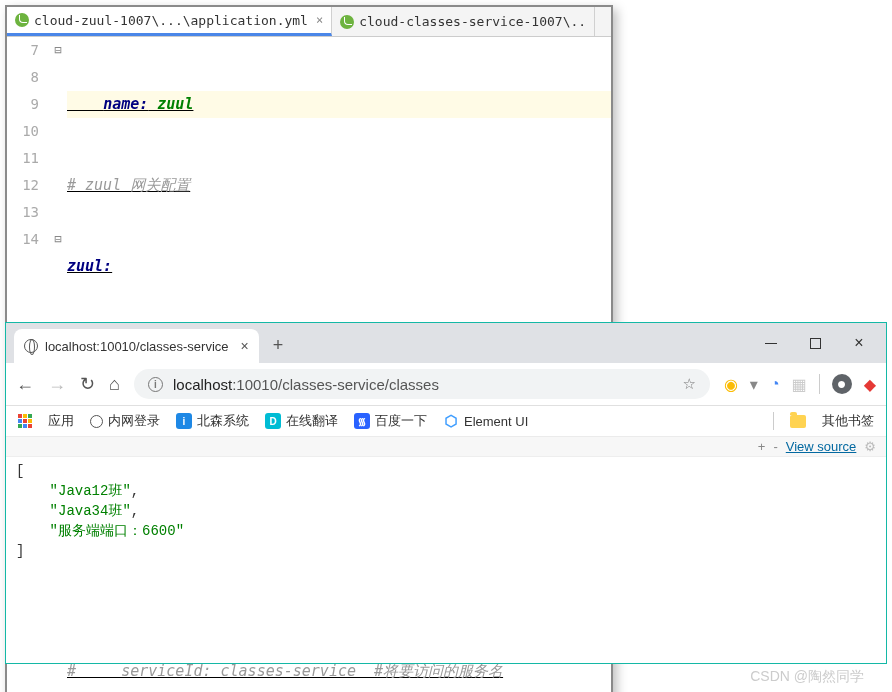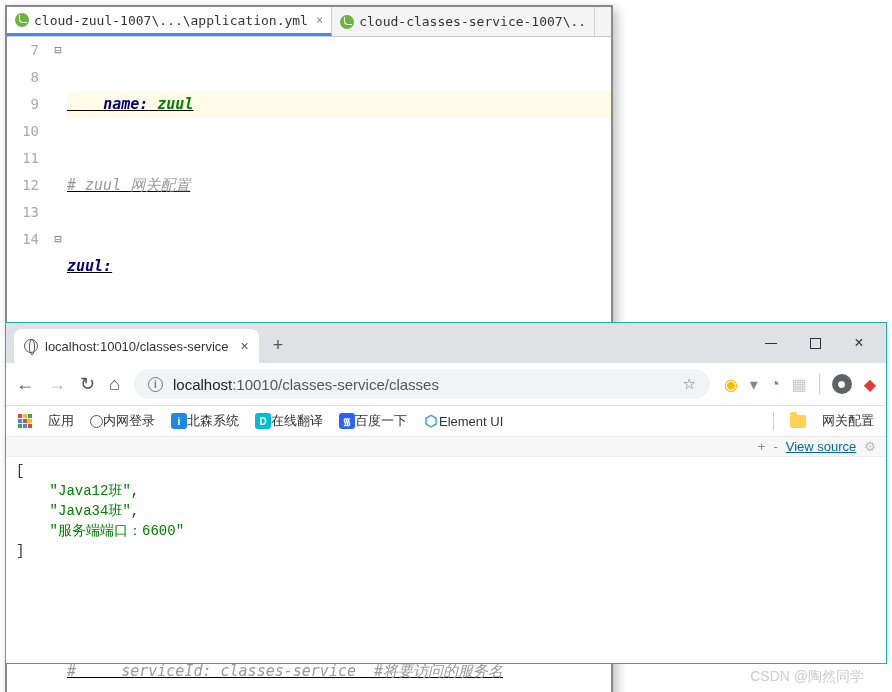--- a/index.html
+++ b/index.html
@@ -206,21 +206,21 @@
       font-size: 13px;
       gap: 16px;
       border-bottom: 1px solid #ebebeb;
       color: #333;
     }
     .bookmarks .apps-icon { 
       width: 14px; height: 14px;
       display: grid; grid-template-columns: repeat(3,1fr); gap: 1px;
     }
     .bookmarks .apps-icon span { width:4px; height:4px; }
-    .bookmarks .bm { display: flex; align-items: center; }
+    .bookmarks .bm { display: flex; gap: 5px; align-items: center; }
     .bm-icon { width: 16px; height: 16px; border-radius: 3px; display:flex;align-items:center;justify-content:center;font-size:10px;color:#fff;font-weight:bold; }
     .bookmarks .spacer { flex: 1; }
     .bookmarks .folder-icon { width:16px; height:13px; background:#ffd351; border-radius:2px; position:relative; }
     .bookmarks .folder-icon::before { content:""; position:absolute; top:-3px; left:0; width:7px; height:3px; background:#ffd351; border-radius:2px 2px 0 0; }
     .bookmarks .divider { width:1px; height:18px; background:#ccc; }
     
     .source-bar {
       display:flex; justify-content:flex-end; align-items:center;
       background:#f7f7f7; border-bottom:1px solid #eee;
       padding: 2px 10px; font-size:13px; gap:8px;
@@ -379,21 +379,21 @@
       <span class="bm-icon" style="background:#2962ff;color:#fff">᯾</span>
       <span>百度一下</span>
     </div>
     <div class="bm">
       <span class="bm-icon" style="background:transparent;color:#409eff;font-size:15px">⬡</span>
       <span>Element UI</span>
     </div>
     <span class="spacer"></span>
     <span class="divider"></span>
     <span class="folder-icon"></span>
-    <span>网关配置</span>
+    <span>其他书签</span>
   </div>
 
   <div class="source-bar">
     <span class="plus">+</span>
     <span class="minus">-</span>
     <span class="vs">View source</span>
     <span class="gear">⚙</span>
   </div>
 
   <div class="json-content">

